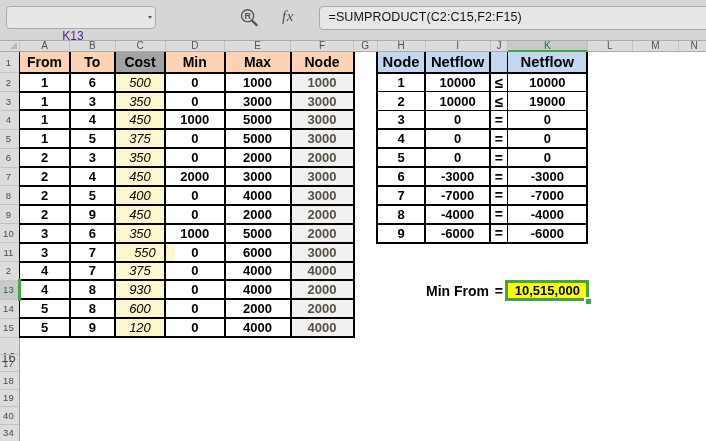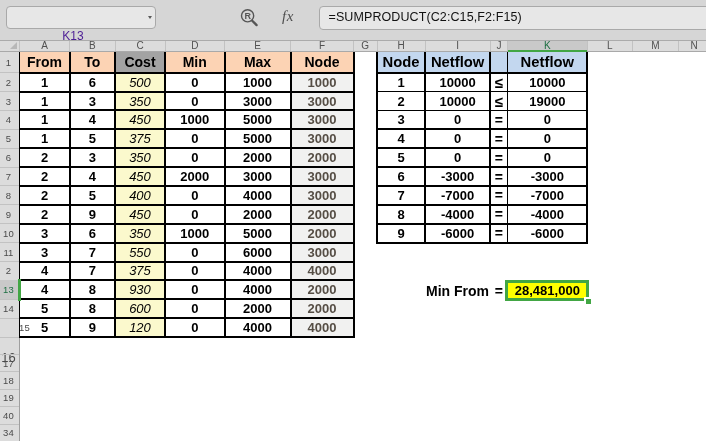--- a/index.html
+++ b/index.html
@@ -74,21 +74,21 @@
 <div class="abs" style="left:0px;top:242.12px;width:18.8px;height:1px;background:#c2c2c2;"></div>
 <div class="cell" style="left:0;top:242.62px;width:16.8px;height:18.88px;font-size:9.5px;color:#4a4a4a;">11</div>
 <div class="abs" style="left:0px;top:261.0px;width:18.8px;height:1px;background:#c2c2c2;"></div>
 <div class="cell" style="left:0;top:261.5px;width:16.8px;height:18.88px;font-size:9.5px;color:#4a4a4a;">2</div>
 <div class="abs" style="left:0px;top:279.88px;width:18.8px;height:1px;background:#c2c2c2;"></div>
 <div class="abs" style="left:0;top:280.38px;width:18.8px;height:18.88px;background:#c9c9c9;"></div>
 <div class="cell" style="left:0;top:280.38px;width:16.8px;height:18.88px;font-size:9.5px;color:#1d6f42;">13</div>
 <div class="abs" style="left:0px;top:298.76px;width:18.8px;height:1px;background:#c2c2c2;"></div>
 <div class="cell" style="left:0;top:299.26px;width:16.8px;height:18.88px;font-size:9.5px;color:#4a4a4a;">14</div>
 <div class="abs" style="left:0px;top:317.64px;width:18.8px;height:1px;background:#c2c2c2;"></div>
-<div class="cell" style="left:16px;top:318.14px;width:16.8px;height:18.88px;font-size:9.5px;color:#4a4a4a;">15</div>
+<div class="cell" style="left:0;top:318.14px;width:16.8px;height:18.88px;font-size:9.5px;color:#4a4a4a;">15</div>
 <div class="abs" style="left:0px;top:336.52px;width:18.8px;height:1px;background:#c2c2c2;"></div>
 <div class="cell" style="left:0;top:349px;width:16.8px;height:17.4px;font-size:13px;color:#4a4a4a;">16</div>
 <div class="abs" style="left:0px;top:353.91999999999996px;width:18.8px;height:1px;background:#c2c2c2;"></div>
 <div class="cell" style="left:0;top:354.41999999999996px;width:16.8px;height:17.4px;font-size:9.5px;color:#4a4a4a;">17</div>
 <div class="abs" style="left:0px;top:371.31999999999994px;width:18.8px;height:1px;background:#c2c2c2;"></div>
 <div class="cell" style="left:0;top:371.82px;width:16.8px;height:17.4px;font-size:9.5px;color:#4a4a4a;">18</div>
 <div class="abs" style="left:0px;top:388.71999999999997px;width:18.8px;height:1px;background:#c2c2c2;"></div>
 <div class="cell" style="left:0;top:389.21999999999997px;width:16.8px;height:17.4px;font-size:9.5px;color:#4a4a4a;">19</div>
 <div class="abs" style="left:0px;top:406.11999999999995px;width:18.8px;height:1px;background:#c2c2c2;"></div>
 <div class="cell" style="left:0;top:406.62px;width:16.8px;height:17.4px;font-size:9.5px;color:#4a4a4a;">40</div>
@@ -149,21 +149,21 @@
 <div class="cell" style="left:224.5px;top:204.86px;width:66.0px;height:18.88px;font-weight:bold;font-size:13px;color:#000;">2000</div>
 <div class="cell" style="left:290.5px;top:204.86px;width:63.0px;height:18.88px;background:#f1f1f0;font-weight:bold;font-size:13px;color:#564e45;">2000</div>
 <div class="cell" style="left:19.5px;top:223.74px;width:50.0px;height:18.88px;font-weight:bold;font-size:13px;color:#000;">3</div>
 <div class="cell" style="left:69.5px;top:223.74px;width:45.5px;height:18.88px;font-weight:bold;font-size:13px;color:#000;">6</div>
 <div class="cell" style="left:115px;top:223.74px;width:50px;height:18.88px;background:#fbf9cd;font-style:italic;font-weight:normal;font-size:13px;color:#000;">350</div>
 <div class="cell" style="left:165px;top:223.74px;width:59.5px;height:18.88px;font-weight:bold;font-size:13px;color:#000;">1000</div>
 <div class="cell" style="left:224.5px;top:223.74px;width:66.0px;height:18.88px;font-weight:bold;font-size:13px;color:#000;">5000</div>
 <div class="cell" style="left:290.5px;top:223.74px;width:63.0px;height:18.88px;background:#f1f1f0;font-weight:bold;font-size:13px;color:#564e45;">2000</div>
 <div class="cell" style="left:19.5px;top:242.62px;width:50.0px;height:18.88px;font-weight:bold;font-size:13px;color:#000;">3</div>
 <div class="cell" style="left:69.5px;top:242.62px;width:45.5px;height:18.88px;font-weight:bold;font-size:13px;color:#000;">7</div>
-<div class="cell" style="left:115px;top:242.62px;width:50px;height:18.88px;background:#fbf9cd;font-style:italic;font-weight:normal;font-size:13px;color:#000;">550</div>
+<div class="cell" style="left:115px;top:242.62px;width:60px;height:18.88px;background:#fbf9cd;font-style:italic;font-weight:normal;font-size:13px;color:#000;">550</div>
 <div class="cell" style="left:165px;top:242.62px;width:59.5px;height:18.88px;font-weight:bold;font-size:13px;color:#000;">0</div>
 <div class="cell" style="left:224.5px;top:242.62px;width:66.0px;height:18.88px;font-weight:bold;font-size:13px;color:#000;">6000</div>
 <div class="cell" style="left:290.5px;top:242.62px;width:63.0px;height:18.88px;background:#f1f1f0;font-weight:bold;font-size:13px;color:#564e45;">3000</div>
 <div class="cell" style="left:19.5px;top:261.5px;width:50.0px;height:18.88px;font-weight:bold;font-size:13px;color:#000;">4</div>
 <div class="cell" style="left:69.5px;top:261.5px;width:45.5px;height:18.88px;font-weight:bold;font-size:13px;color:#000;">7</div>
 <div class="cell" style="left:115px;top:261.5px;width:50px;height:18.88px;background:#fbf9cd;font-style:italic;font-weight:normal;font-size:13px;color:#000;">375</div>
 <div class="cell" style="left:165px;top:261.5px;width:59.5px;height:18.88px;font-weight:bold;font-size:13px;color:#000;">0</div>
 <div class="cell" style="left:224.5px;top:261.5px;width:66.0px;height:18.88px;font-weight:bold;font-size:13px;color:#000;">4000</div>
 <div class="cell" style="left:290.5px;top:261.5px;width:63.0px;height:18.88px;background:#f1f1f0;font-weight:bold;font-size:13px;color:#564e45;">4000</div>
 <div class="cell" style="left:19.5px;top:280.38px;width:50.0px;height:18.88px;font-weight:bold;font-size:13px;color:#000;">4</div>
@@ -258,15 +258,15 @@
 <div class="abs" style="left:376.0px;top:241.72px;width:212.40000000000006px;height:1.8px;background:#000;"></div>
 <div class="abs" style="left:424.2px;top:51.9px;width:1.6px;height:190.72px;background:#000;"></div>
 <div class="abs" style="left:489.4px;top:51.9px;width:1.6px;height:190.72px;background:#000;"></div>
 <div class="abs" style="left:506.9px;top:51.9px;width:1.6px;height:190.72px;background:#000;"></div>
 <div class="abs" style="left:376.0px;top:51.9px;width:2.2px;height:190.72px;background:#000;"></div>
 <div class="abs" style="left:586.2px;top:51.9px;width:2.2px;height:190.72px;background:#000;"></div>
 <div class="abs" style="left:18.2px;top:278.98px;width:3px;height:21.68px;background:#42a644;"></div>
 <div class="cell" style="left:399px;top:280.38px;width:90px;height:18.88px;justify-content:flex-end;font-weight:bold;font-size:14px;color:#000;padding-top:1.2px;">Min From</div>
 <div class="cell" style="left:490.2px;top:281.88px;width:17.5px;height:18.88px;font-weight:bold;font-size:14px;color:#000;">=</div>
 <div class="abs" style="left:507.4px;top:280.38px;width:79.6px;height:18.88px;background:#ffff00;border:1.1px solid #000;box-sizing:border-box;"></div>
-<div class="cell" style="left:507.7px;top:280.88px;width:79.3px;height:18.88px;font-weight:bold;font-size:13px;color:#000;">28,481,000</div>
+<div class="cell" style="left:507.7px;top:280.88px;width:79.3px;height:18.88px;font-weight:bold;font-size:13px;color:#000;">10,515,000</div>
 <div class="abs" style="left:505px;top:279.78px;width:83.6px;height:20.779999999999998px;border:3px solid #42a644;box-sizing:border-box;"></div>
 <div class="abs" style="left:584.2px;top:296.96px;width:7px;height:7px;background:#fff;"></div>
 <div class="abs" style="left:586.1px;top:298.86px;width:4.9px;height:4.9px;background:#42a644;"></div>
 </body></html>

